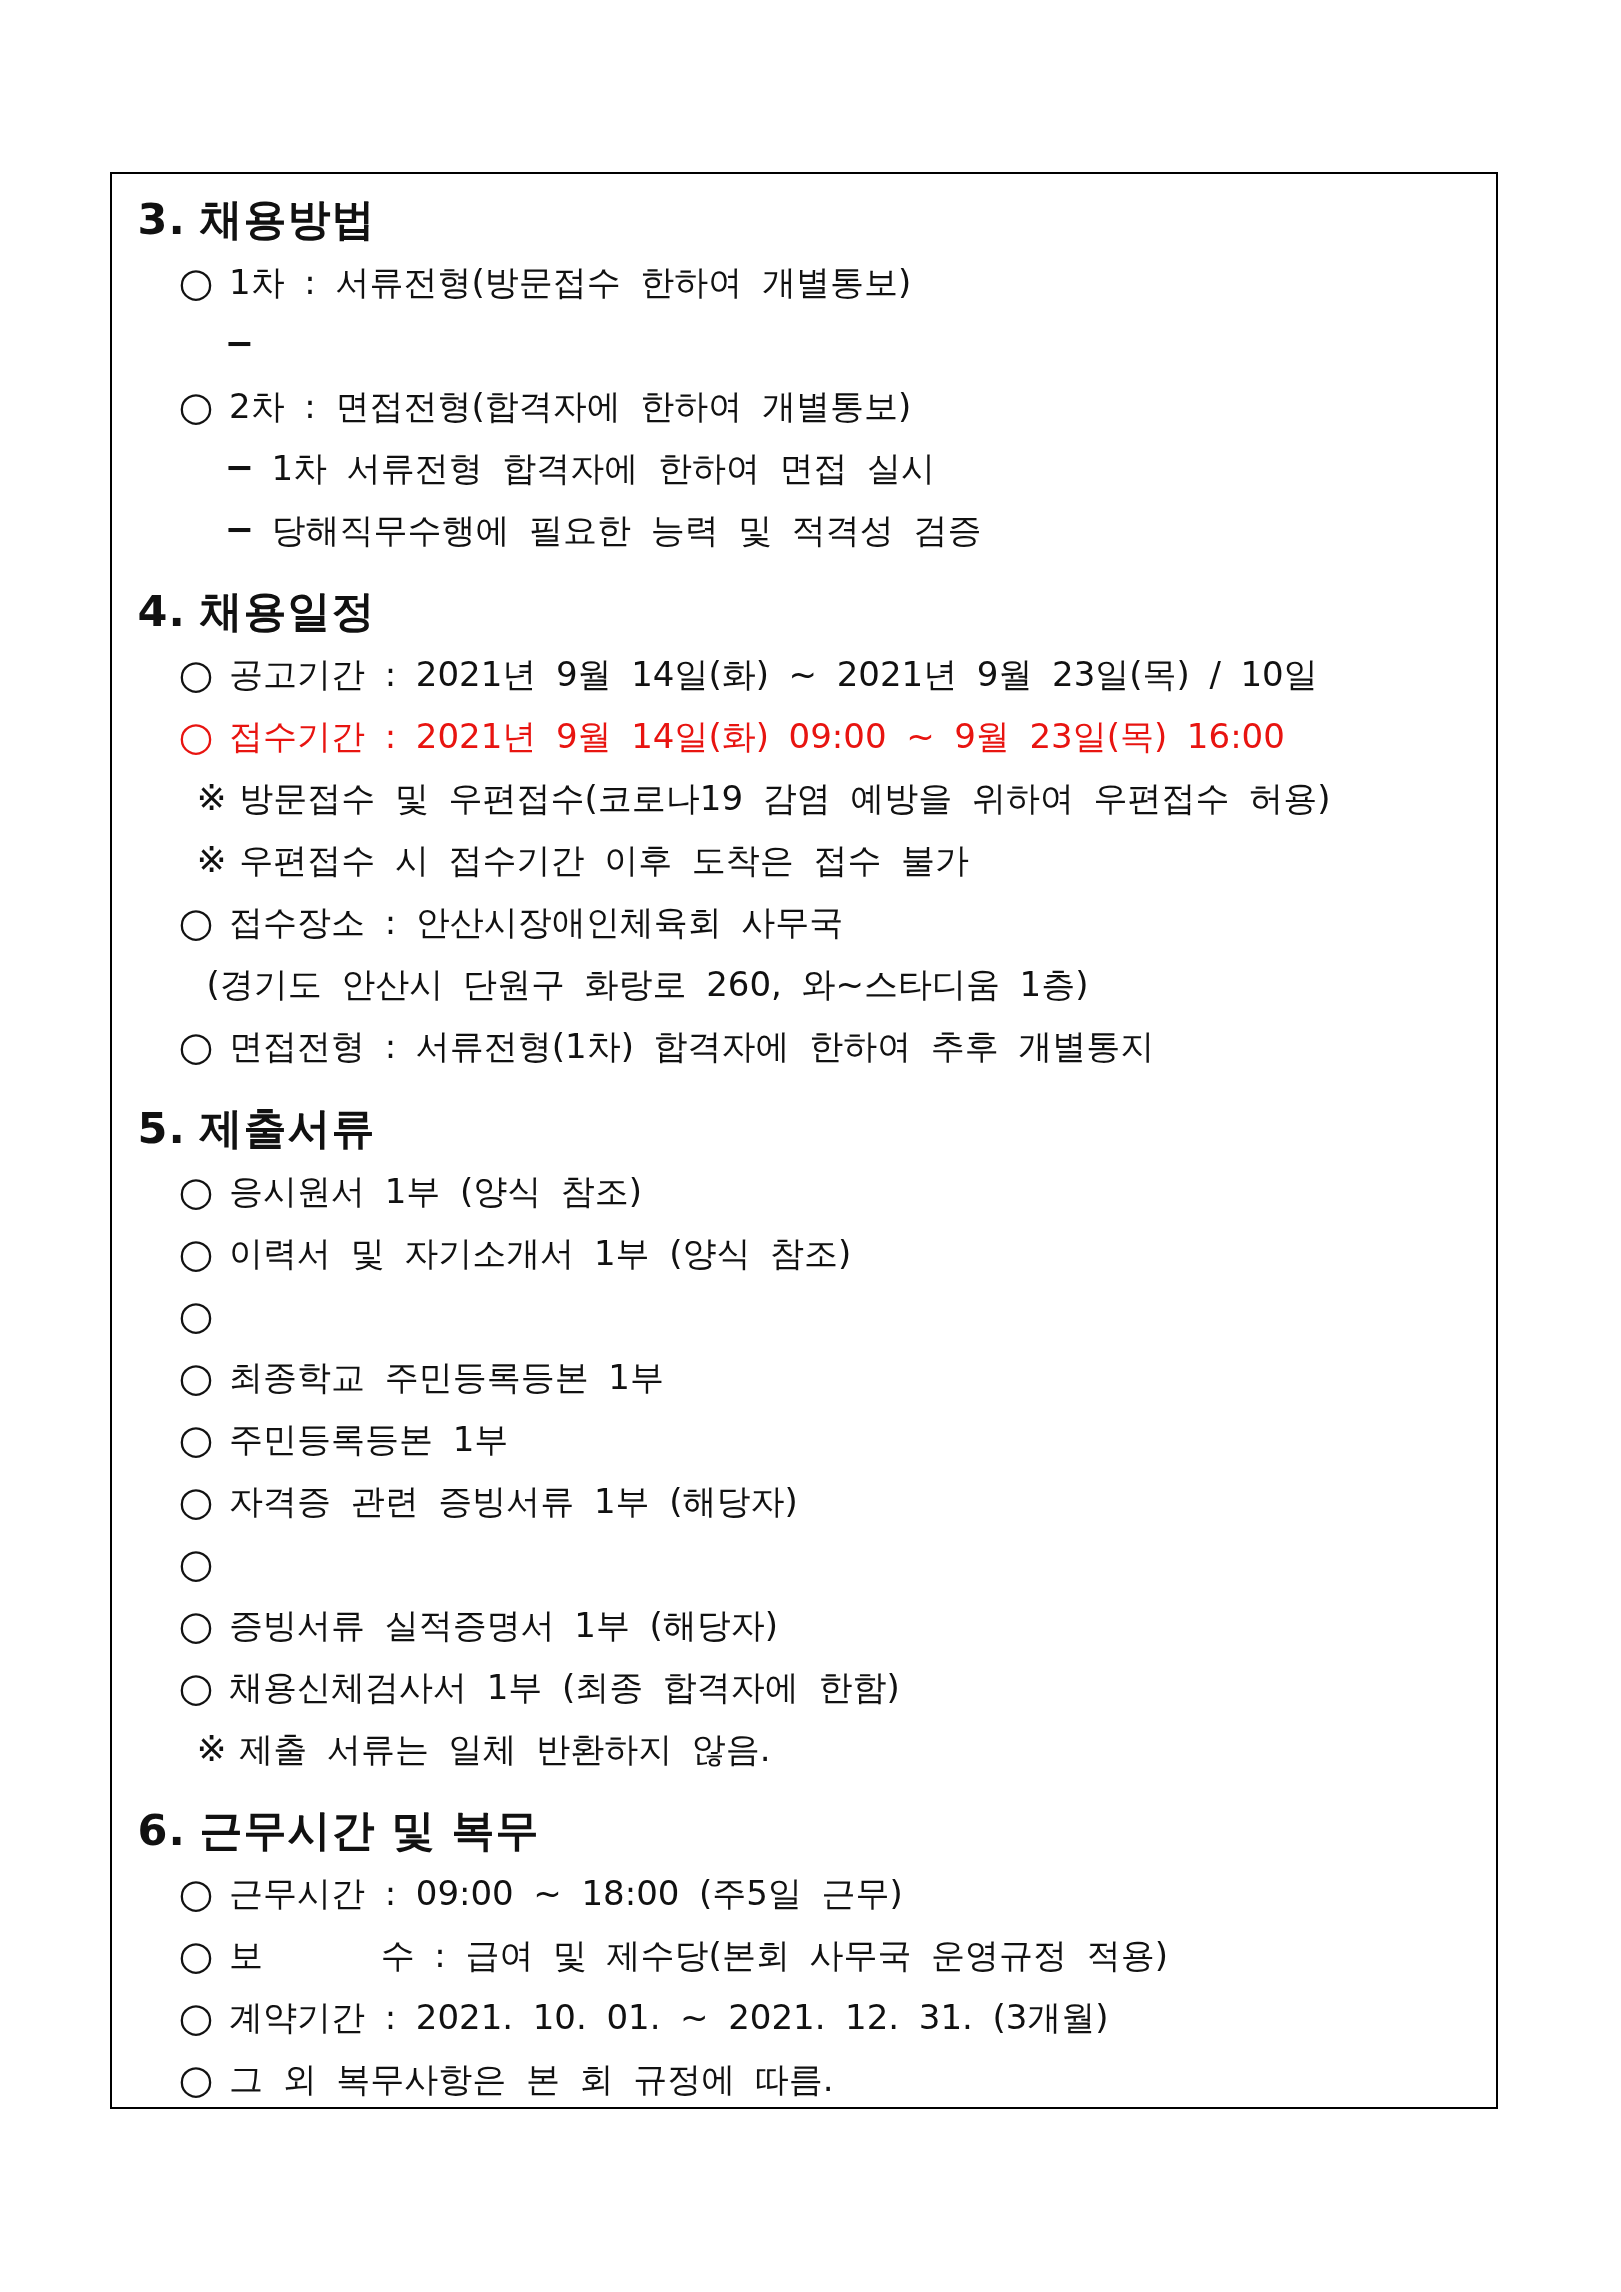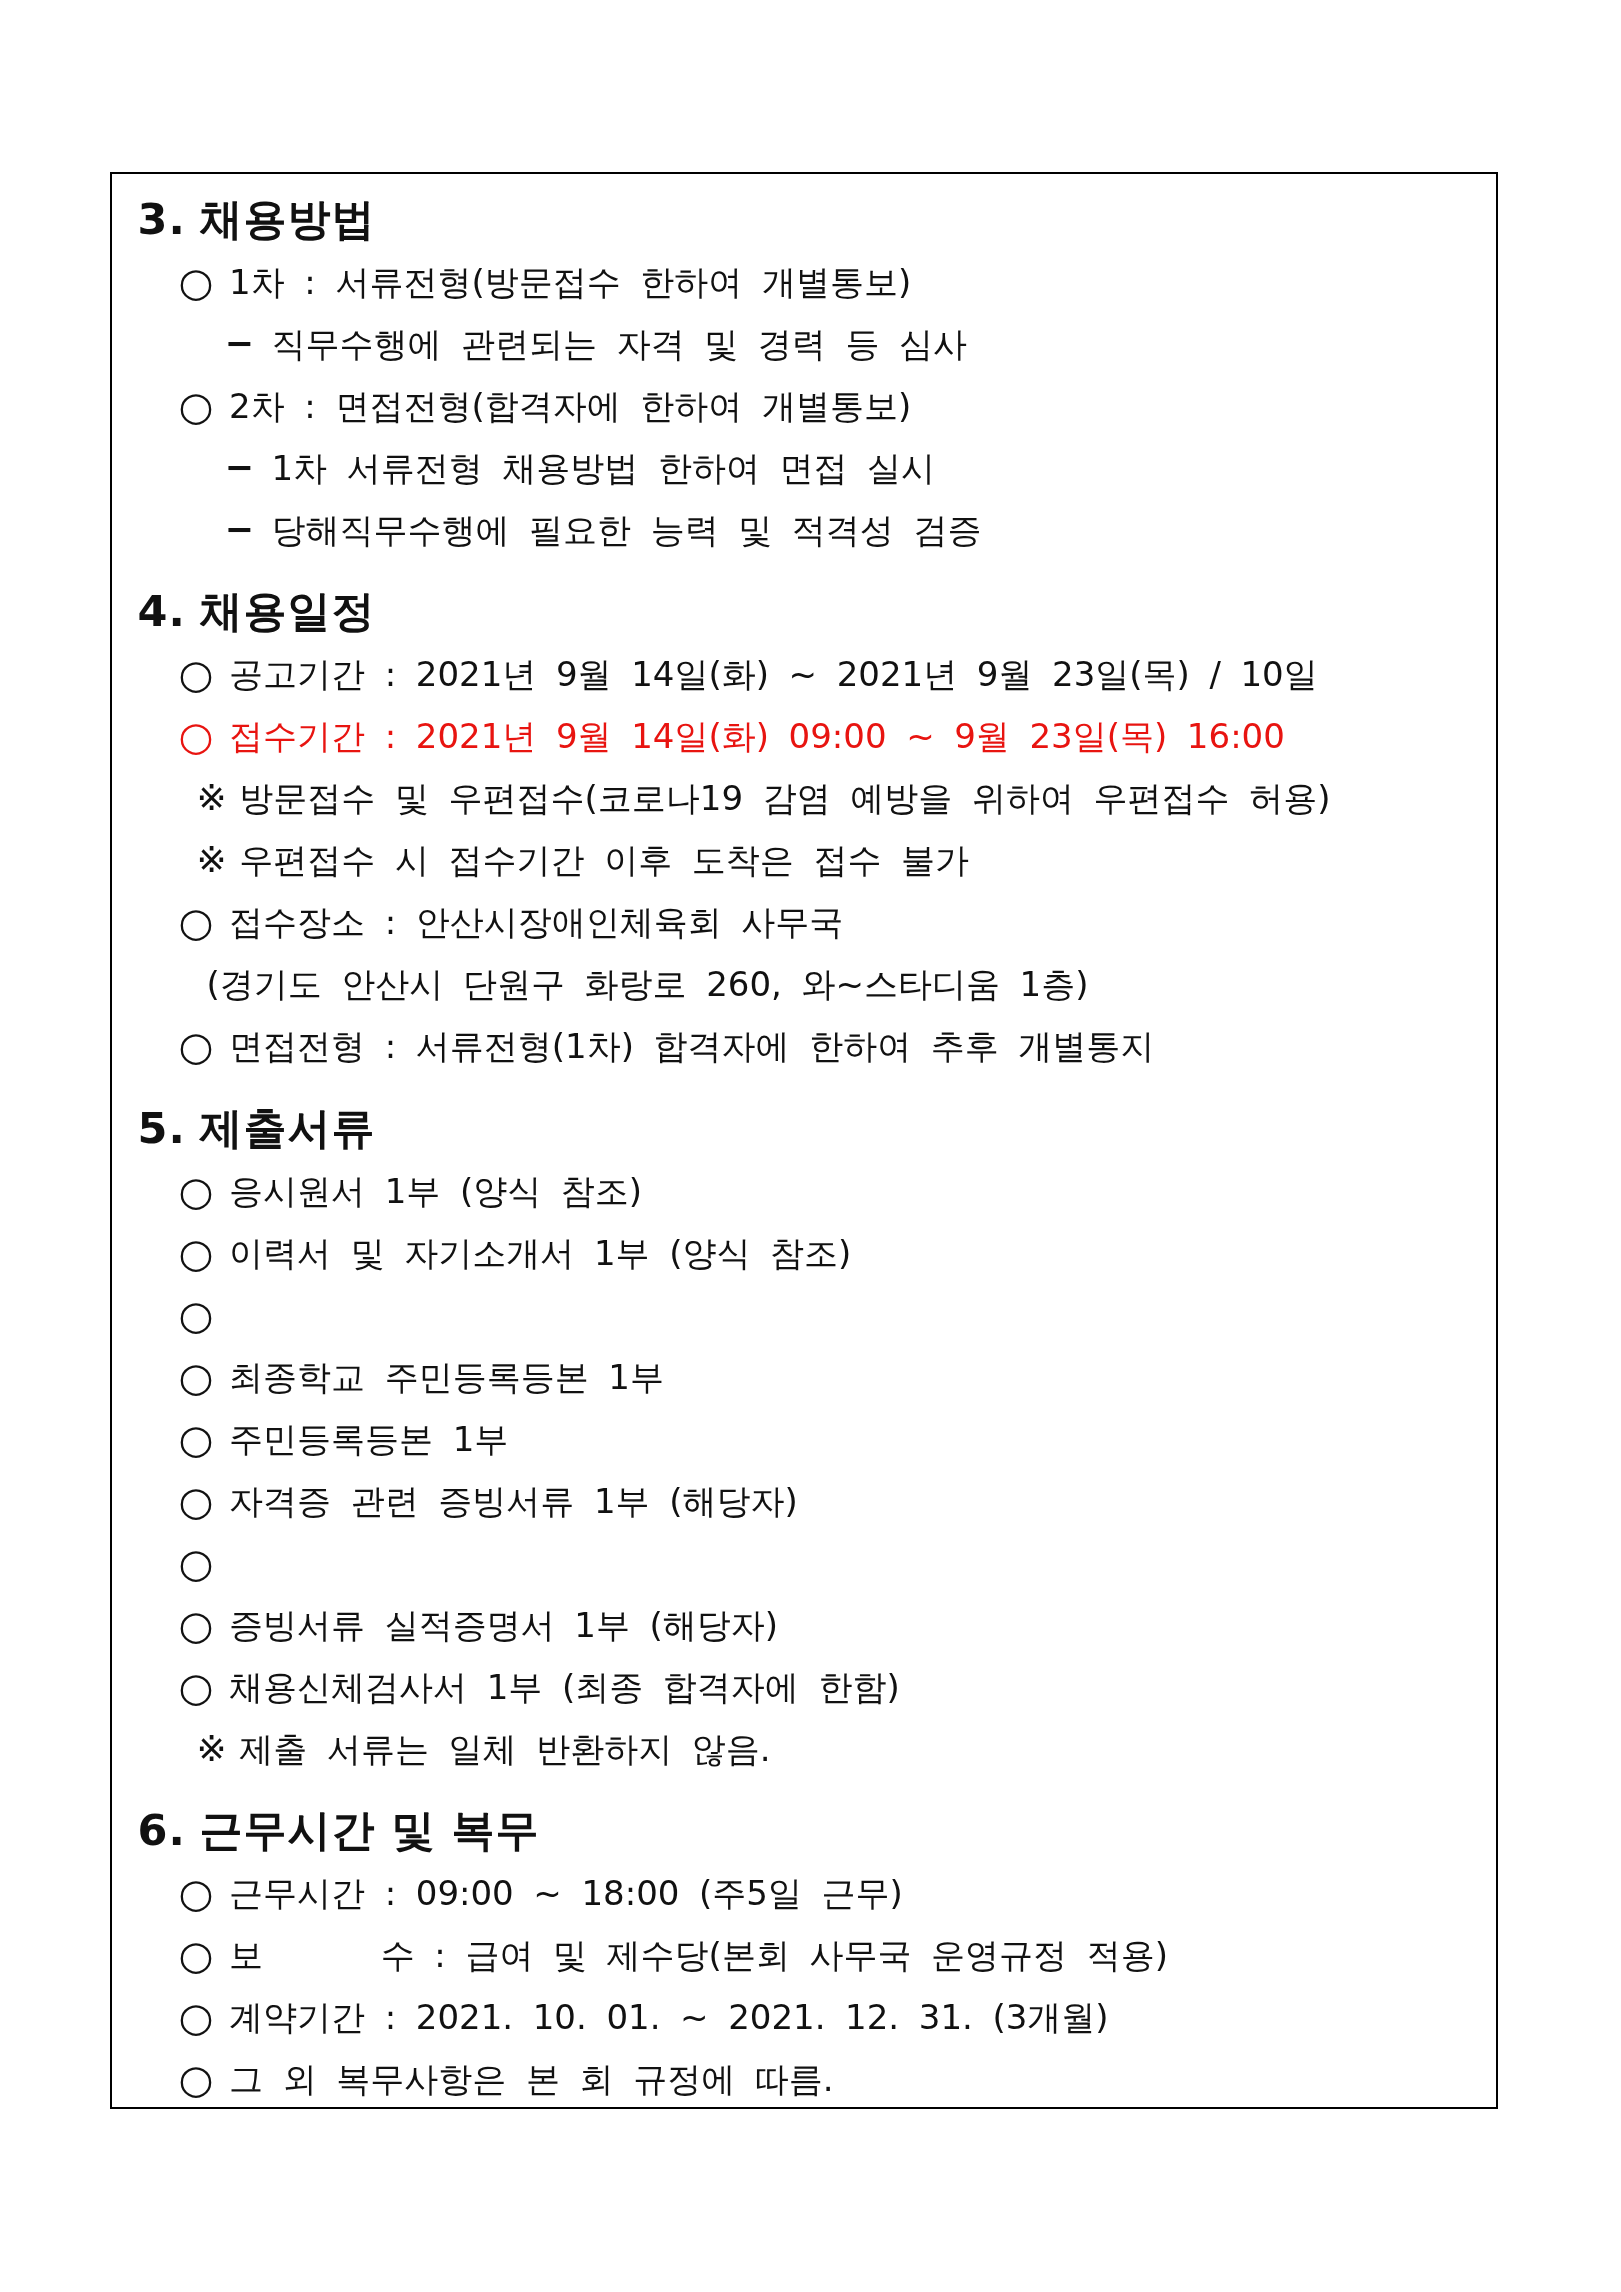--- a/index.html
+++ b/index.html
@@ -58,23 +58,23 @@
 
 <div class="page" style="color: rgb(17, 17, 17);">
   <div class="doc-box" style="border-color: rgb(0, 0, 0);">
     <div>
         <div class="section">
           <div class="section-heading">
             <span class="section-number">3.</span>
             <span class="section-title">채용방법</span>
           </div>
           <div class="line item"><span class="marker circle">○</span><span class="text">1차 : 서류전형(방문접수 한하여 개별통보)</span></div>
-          <div class="line sub"><span class="marker dash">−</span><span class="text">직무수행에 관련되는 자격 및 경력 등 심사</span></div>
+          <div class="line sub"><span class="marker dash">−</span></div>
           <div class="line item"><span class="marker circle">○</span><span class="text">2차 : 면접전형(합격자에 한하여 개별통보)</span></div>
-          <div class="line sub"><span class="marker dash">−</span><span class="text">1차 서류전형 채용방법 한하여 면접 실시</span></div>
+          <div class="line sub"><span class="marker dash">−</span><span class="text">1차 서류전형 합격자에 한하여 면접 실시</span></div>
           <div class="line sub"><span class="marker dash">−</span><span class="text">당해직무수행에 필요한 능력 및 적격성 검증</span></div>
         </div>
         <div class="section">
           <div class="section-heading">
             <span class="section-number">4.</span>
             <span class="section-title">채용일정</span>
           </div>
           <div class="line item"><span class="marker circle">○</span><span class="text">공고기간 : 2021년 9월 14일(화) ~ 2021년 9월 23일(목) / 10일</span></div>
           <div class="line item" style="color: rgb(232, 20, 16);"><span class="marker circle">○</span><span class="text">접수기간 : 2021년 9월 14일(화) 09:00 ~ 9월 23일(목) 16:00</span></div>
           <div class="line note"><span class="marker note">※</span><span class="text">방문접수 및 우편접수(코로나19 감염 예방을 위하여 우편접수 허용)</span></div>

